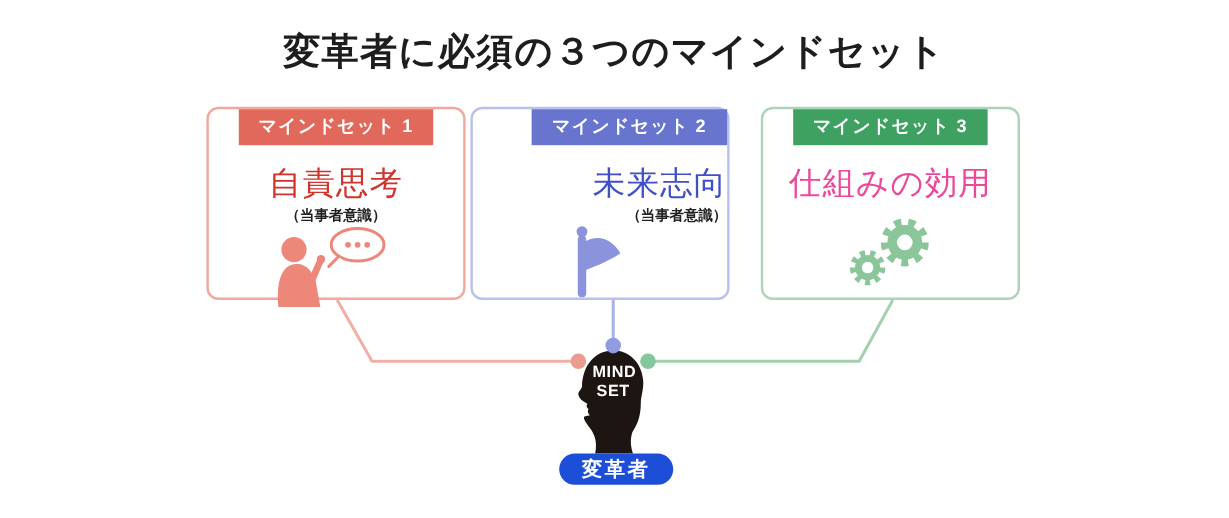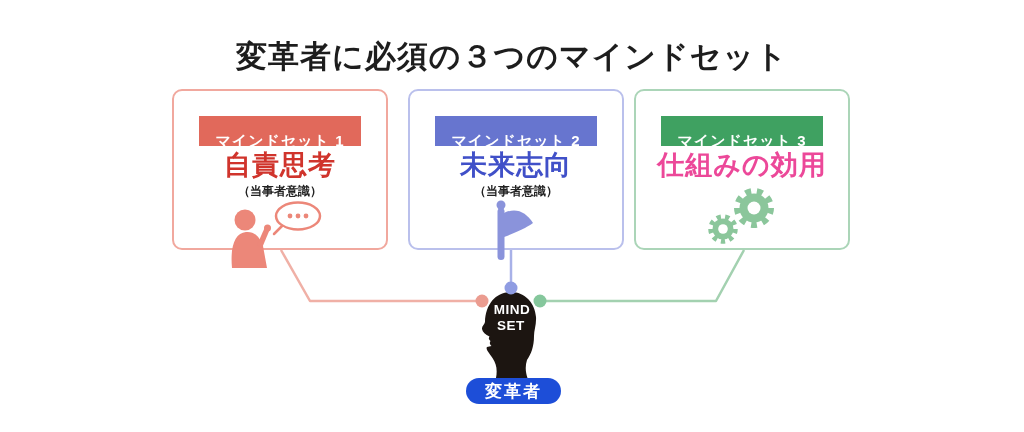--- a/index.html
+++ b/index.html
@@ -3,60 +3,60 @@
 <meta charset="utf-8">
 <style>
   * { margin: 0; padding: 0; box-sizing: border-box; }
   html, body { width: 1024px; height: 432px; background: #ffffff; }
   body { font-family: "Liberation Sans", "DejaVu Sans", sans-serif; position: relative; overflow: hidden; }
 
   .canvas { position: absolute; inset: 0; width: 1024px; height: 432px; }
 
   .main-title {
     position: absolute;
-    top: 36px; left: 0; width: 1024px;
+    top: 22px; left: 0; width: 1024px;
     text-align: center;
     font-size: 31px;
     font-weight: 800;
     letter-spacing: 1px;
     color: #1d1d1d;
   }
 
   .mindset-box {
     position: absolute;
     top: 89px;
     width: 216px;
     height: 161px;
     background: #ffffff;
     border: 2px solid;
     border-radius: 10px;
     display: flex;
     flex-direction: column;
     align-items: center;
   }
   .box-1 { left: 172px; }
-  .box-2 { left: 408px; }
+  .box-2 { left: 392px; align-items: flex-end; }
   .box-3 { left: 634px; align-items: center; }
 
   .badge {
-    margin-top: 25px;
+    margin-top: 0;
     height: 30px;
     line-height: 30px;
-    padding: 10px 17px;
+    padding: 0 17px;
     color: #ffffff;
     font-size: 15px;
     font-weight: 700;
     letter-spacing: 1px;
     white-space: nowrap;
   }
 
   .box-name {
-    margin-top: 1px;
+    margin-top: 14px;
     font-size: 27px;
-    font-weight: 700;
+    font-weight: 400;
     letter-spacing: 1px;
     white-space: nowrap;
   }
 
   .box-subtitle {
     margin-top: 0px;
     font-size: 12px;
     font-weight: 700;
     color: #222222;
     white-space: nowrap;

